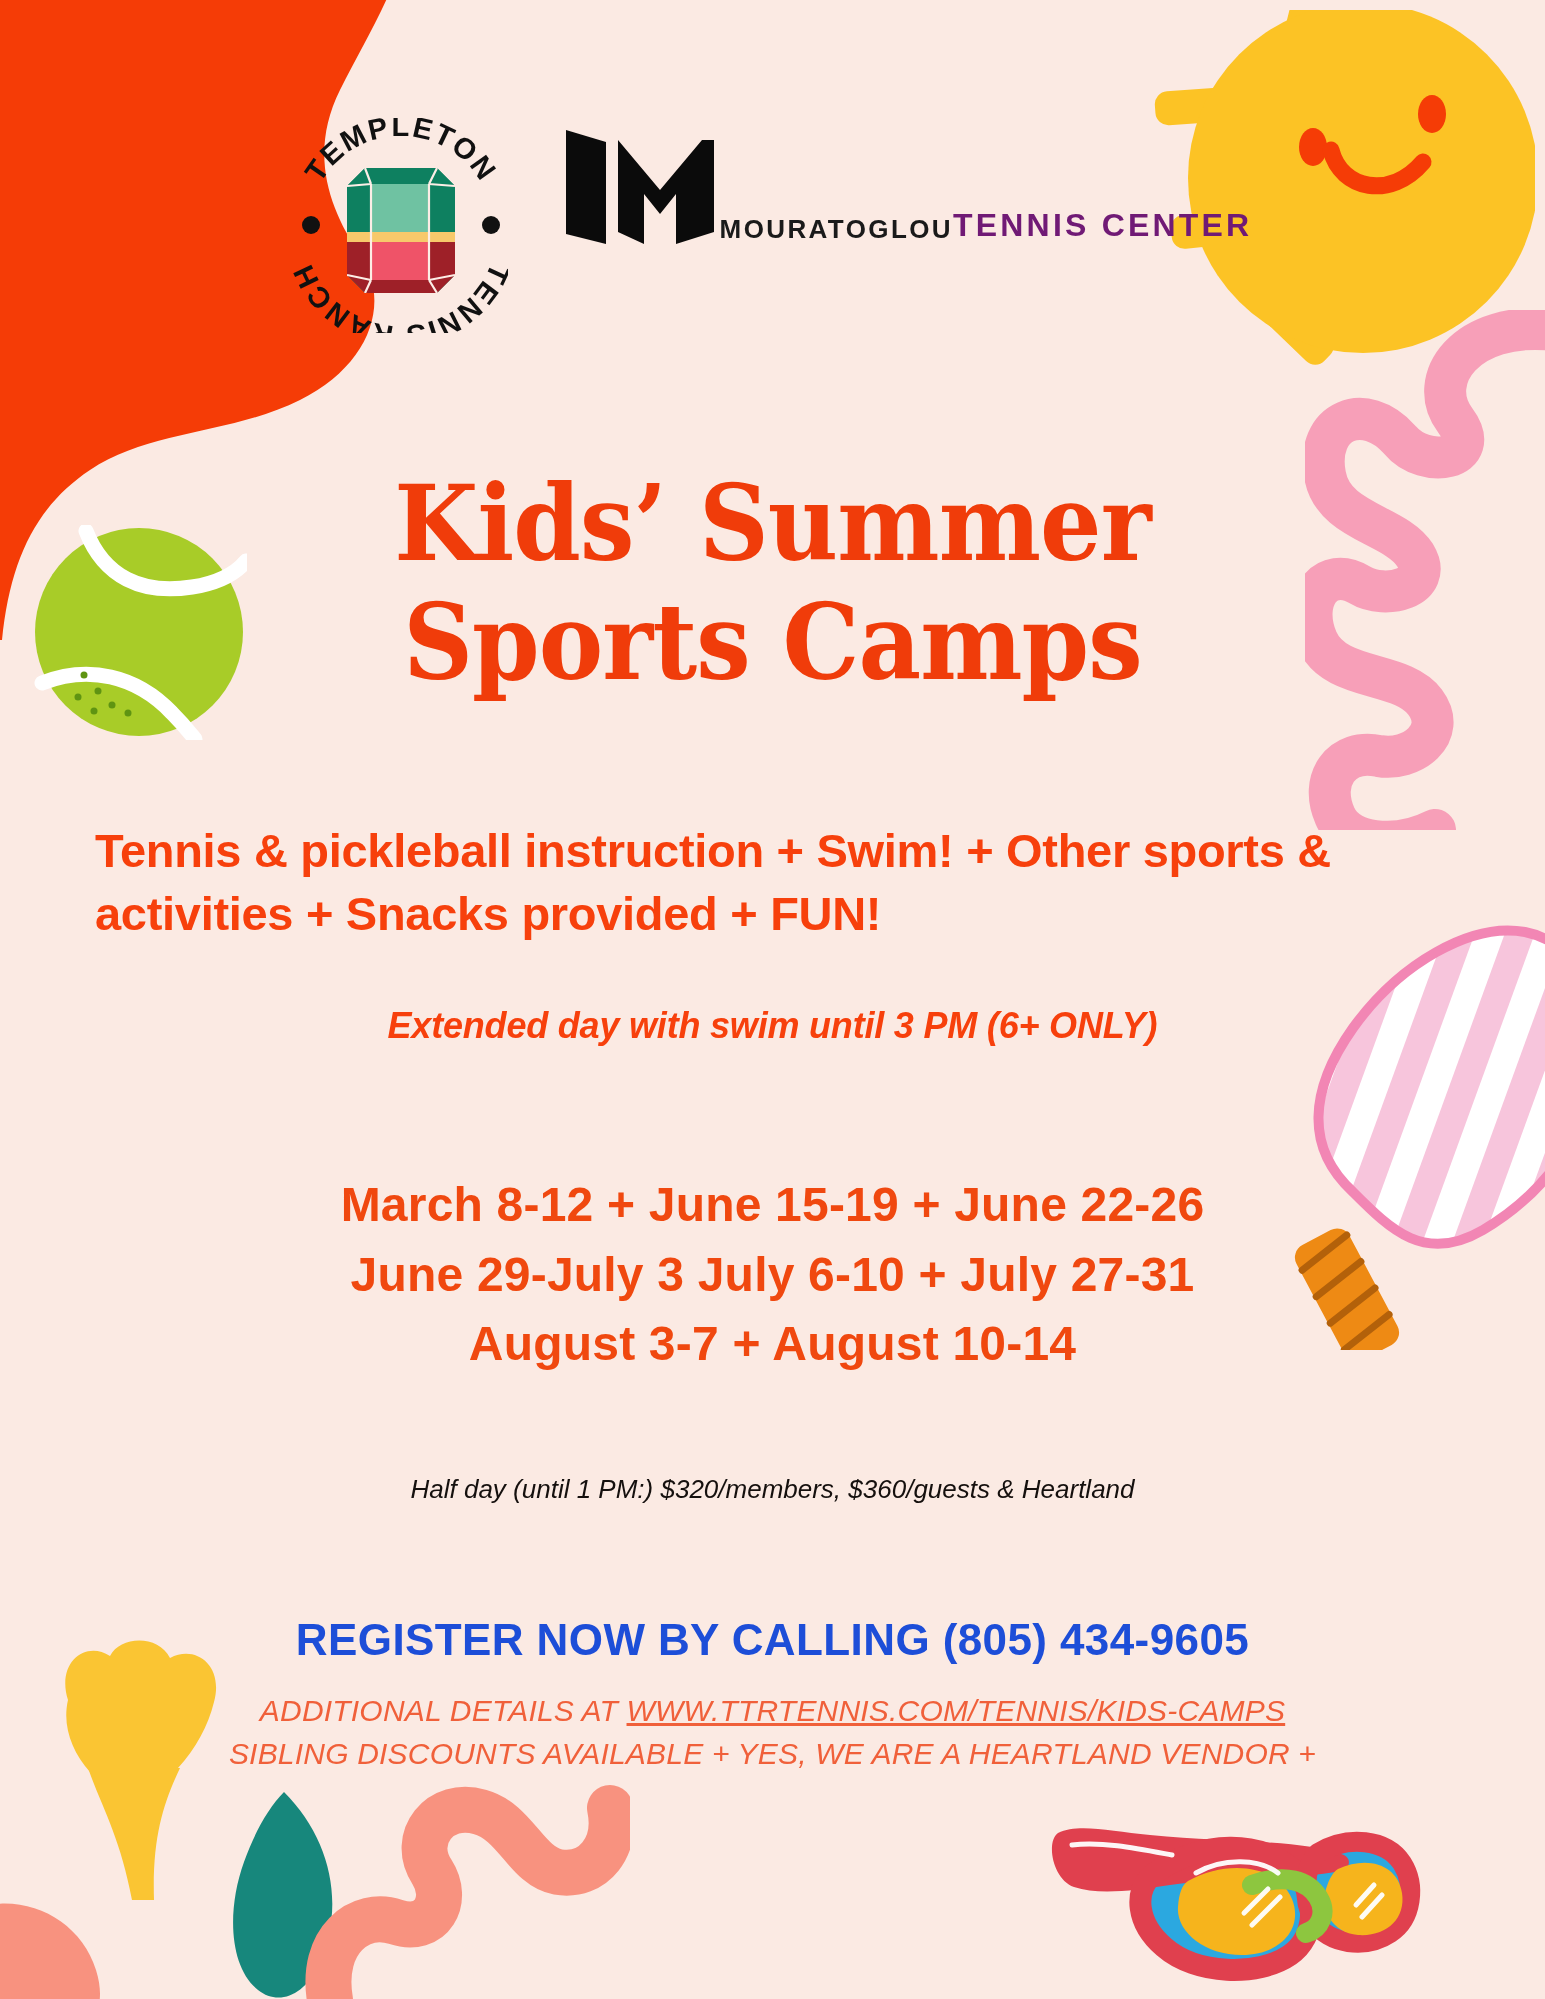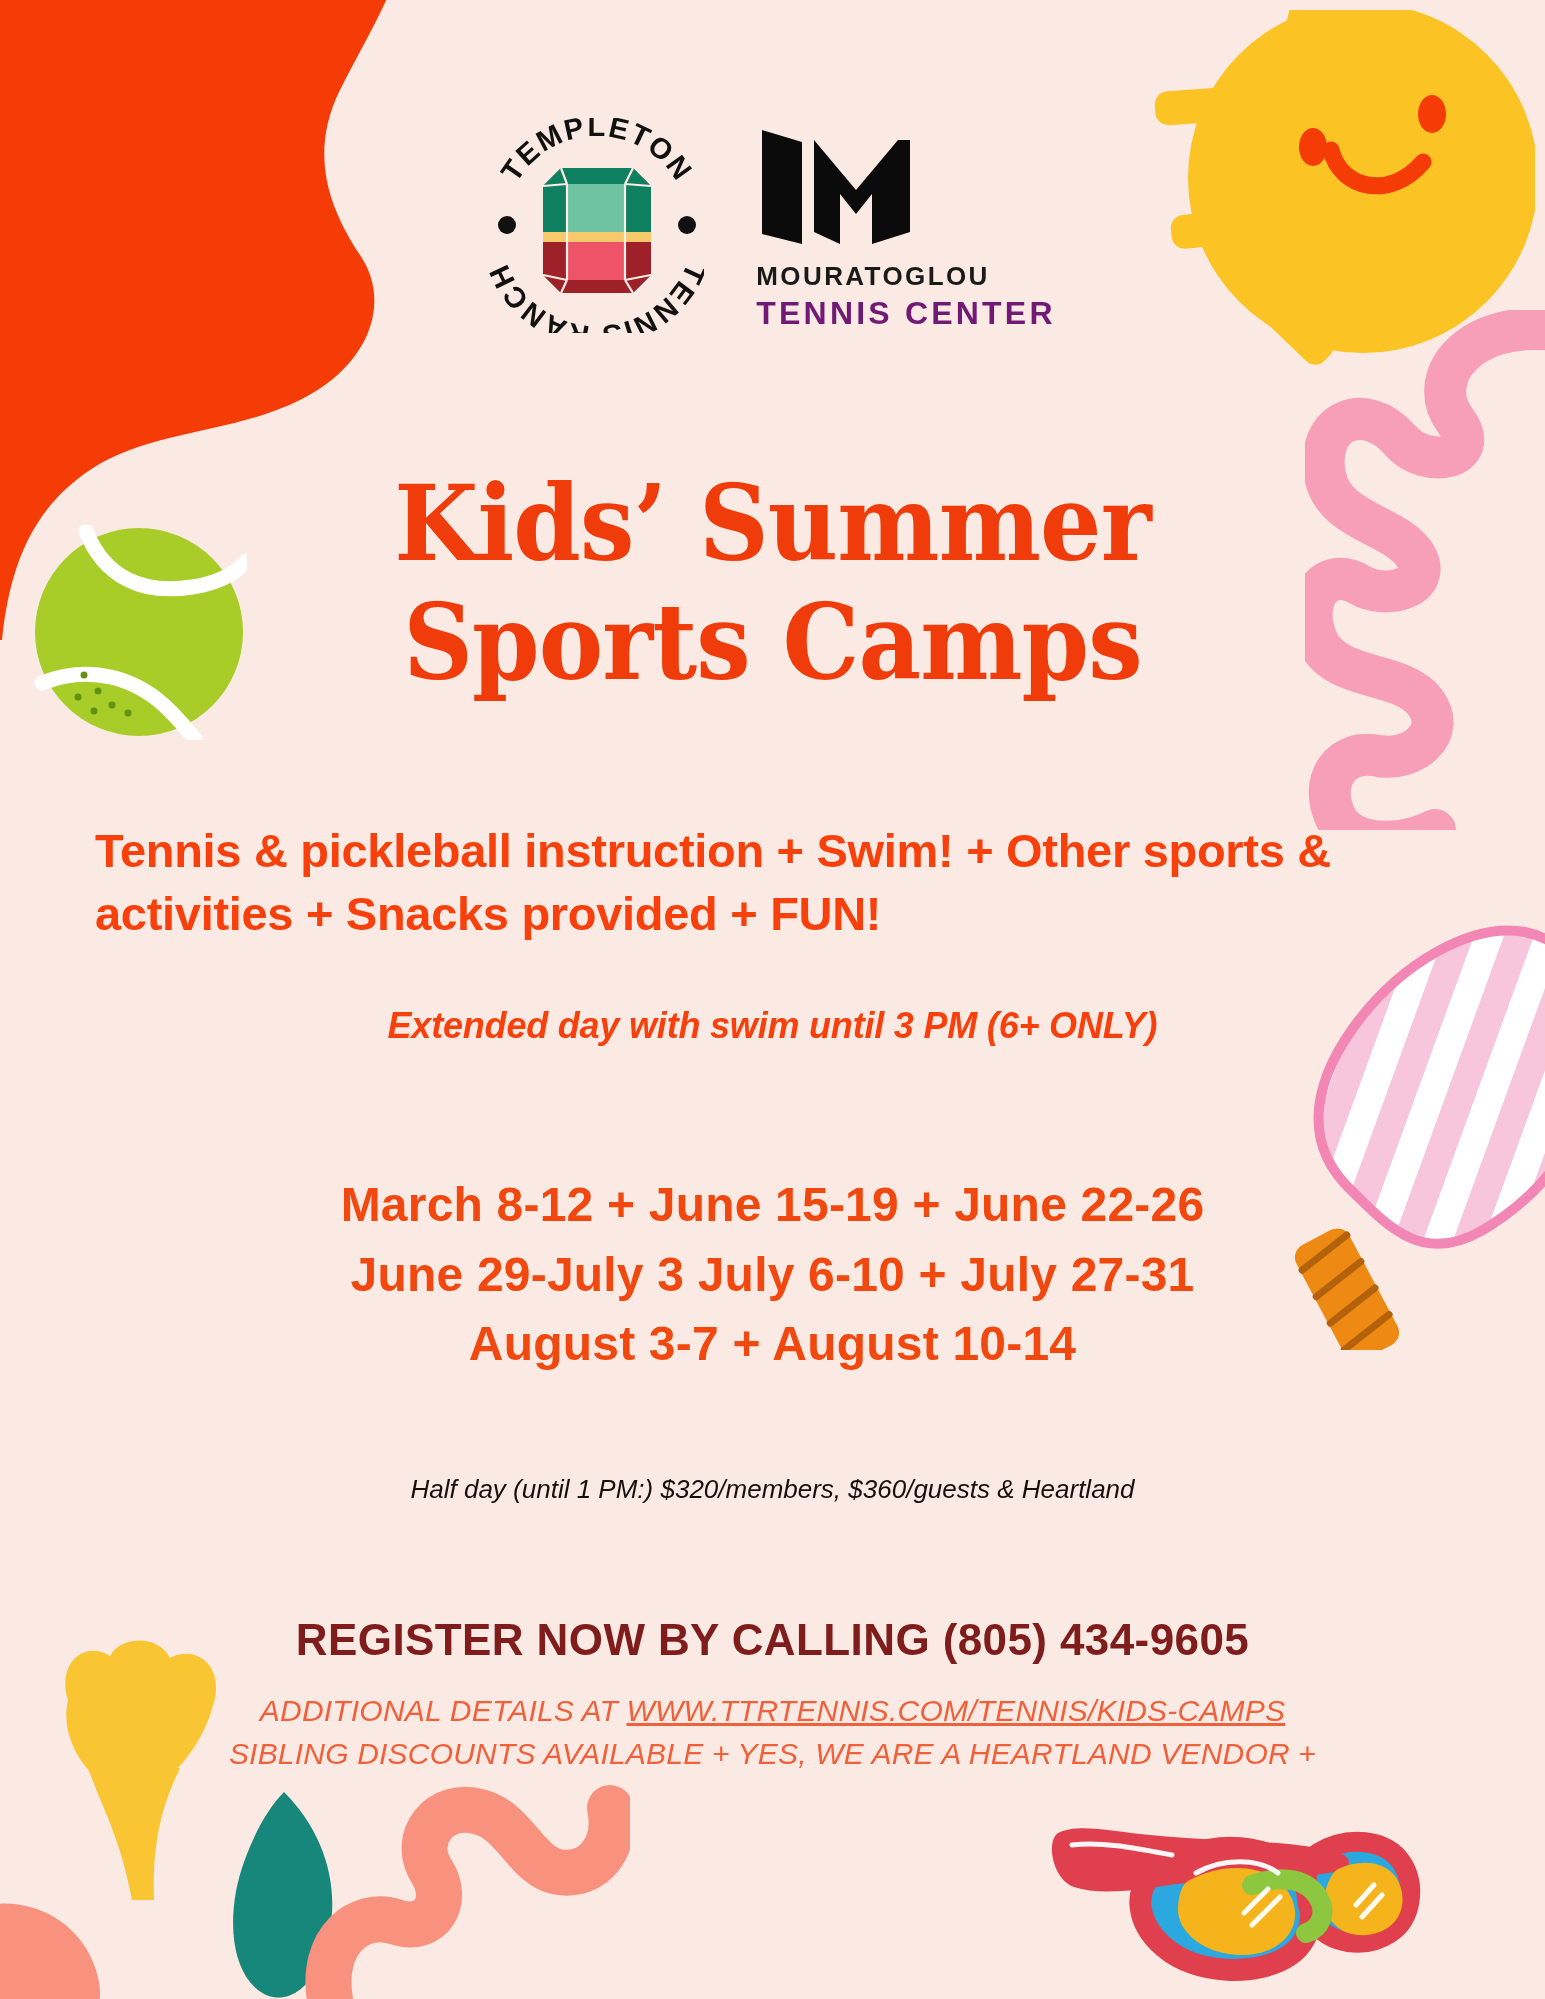--- a/index.html
+++ b/index.html
@@ -42,21 +42,21 @@
   .goggles { right: 95px; bottom: 10px; width: 450px; height: 200px; }
 
   
   .content { position: relative; z-index: 5; width: 100%; height: 100%; }
 
   .logos {
     position: absolute; left: 0; right: 0; top: 118px;
     display: flex; justify-content: center; align-items: flex-start; gap: 52px;
   }
   .ttr-logo { position: relative; width: 215px; height: 215px; }
-  .mtc-logo { display: flex; flex-direction: column; align-items: flex-start; padding-top: 8px; }
+  .mtc-logo { display: flex; flex-direction: row; align-items: flex-end; padding-top: 8px; }
   .mtc-logo .mark { width: 160px; height: 120px; }
   .mtc-name {
     font-size: 26px; font-weight: 700; letter-spacing: 2.4px;
     color: #1A1A1A; margin-top: 14px; line-height: 1.28;
     text-align: center;
   }
   .mtc-sub {
     font-size: 32px; font-weight: 700; letter-spacing: 3.2px;
     color: #701a75; text-align: center; line-height: 1.28;
   }
@@ -98,21 +98,21 @@
 
   .pricing {
     position: absolute; left: 55px; right: 55px; top: 1470px;
     text-align: center; color: #15100E;
     font-size: 26px; font-style: italic; font-weight: 400;
     line-height: 1.5;
   }
 
   .register {
     position: absolute; left: 80px; right: 80px; top: 1615px;
-    text-align: center; color: #7f1d1d;
+    text-align: center; color: #1d4ed8;
     font-size: 44px; font-weight: 700; letter-spacing: 0.4px;
   }
 
   .footnotes {
     position: absolute; left: 70px; right: 70px; top: 1690px;
     text-align: center; color: #F0603A;
     font-size: 30px; font-style: italic; font-weight: 400;
     line-height: 1.42; letter-spacing: 0.2px;
   }
   .footnotes .url { text-decoration: underline; }

